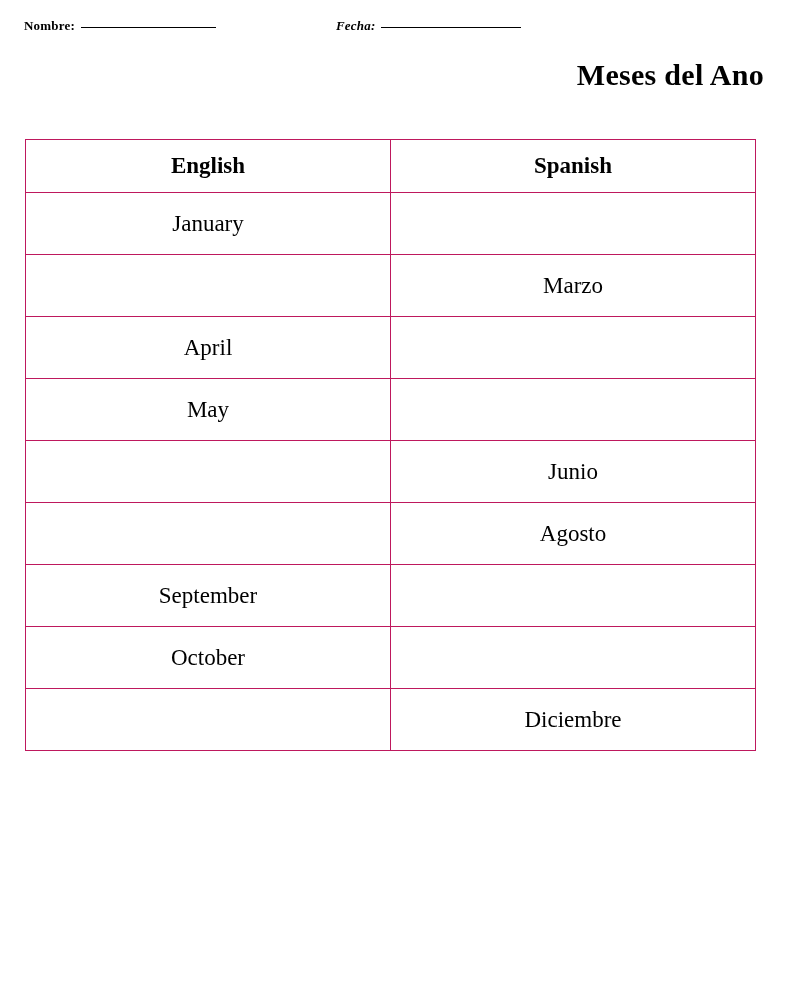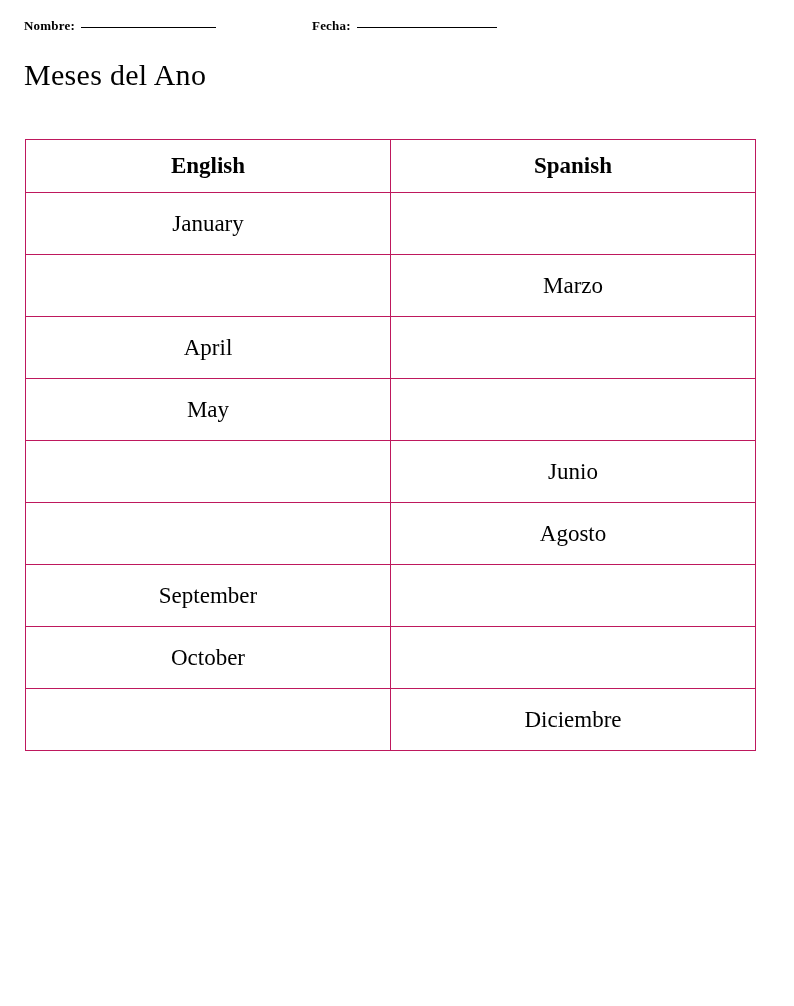--- a/index.html
+++ b/index.html
@@ -41,26 +41,26 @@
   }
   .field-blank {
     display: inline-block;
     border-bottom: 1.5px solid #000;
     margin-left: 6px;
     position: relative;
     top: -2px;
   }
   .field-nombre .field-blank { width: 135px; }
   .field-fecha .field-blank { width: 140px; }
-  .field-fecha { margin-left: 96px; }
+  .field-fecha { margin-left: 120px; font-style: italic; }
 
   .title {
-    text-align: left;
+    text-align: right;
     font-size: 30px;
-    font-weight: normal;
+    font-weight: bold;
     margin-top: 24px;
     margin-bottom: 0;
     letter-spacing: 0.3px;
     font-family: "Liberation Serif", serif;
   }
 
   .table-wrap {
     margin-top: 47px;
   }
   table.months {

